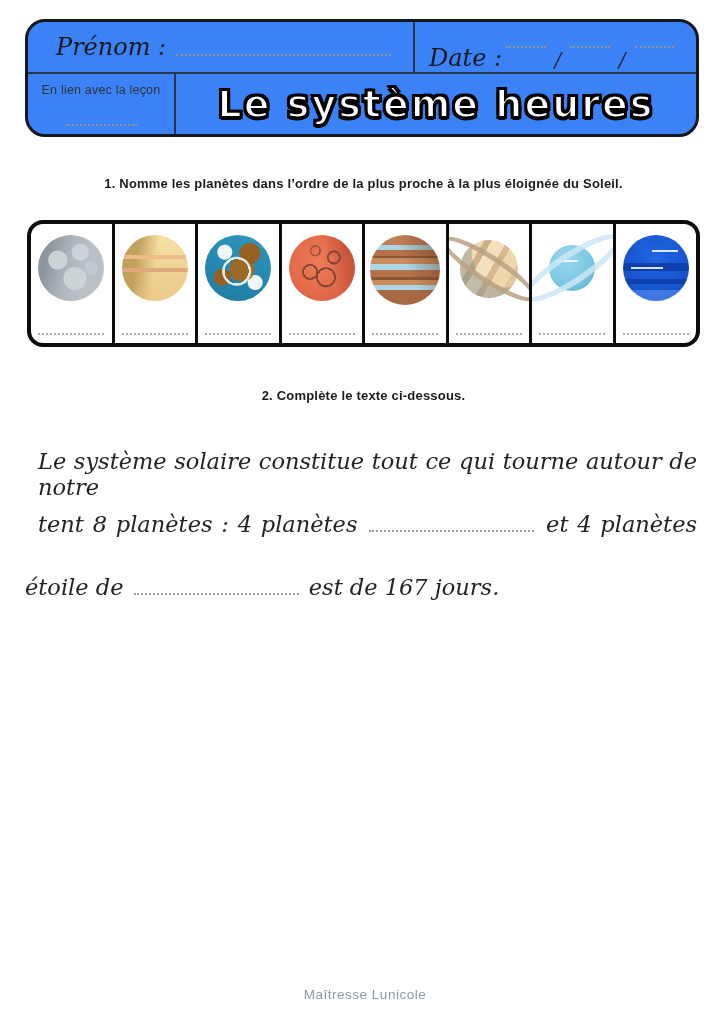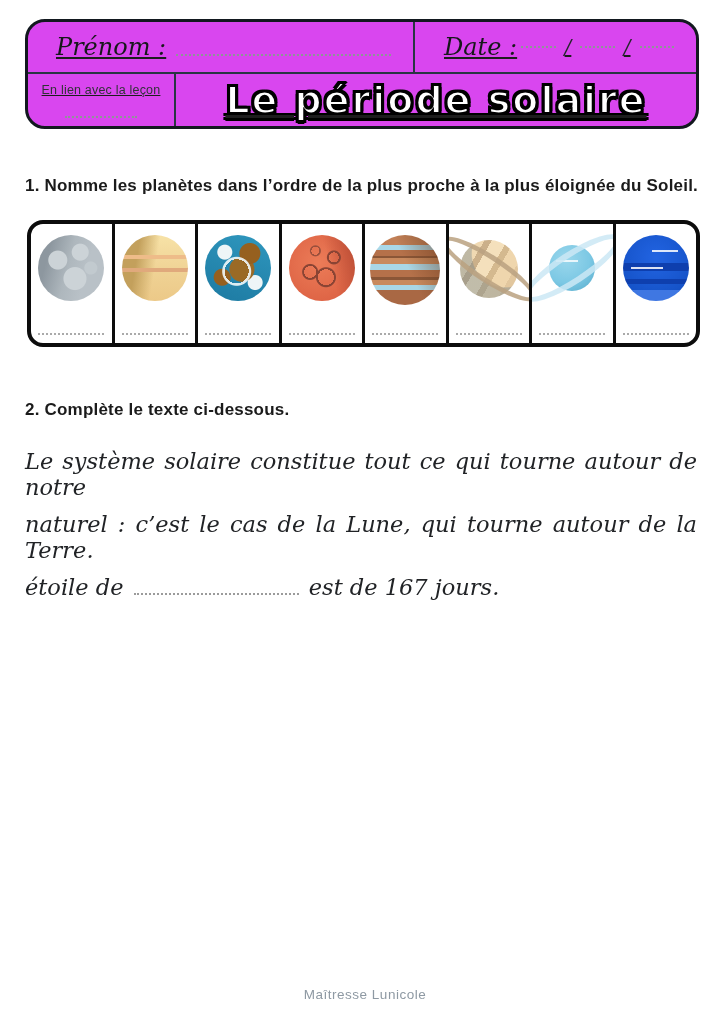--- a/index.html
+++ b/index.html
@@ -12,58 +12,57 @@
     color: #1d1d1d;
   }
   .page { position: absolute; inset: 0; }
 
   
   .header-box {
     position: absolute; left: 25px; top: 19px; right: 23px;
     border: 3px solid #12181f;
     border-radius: 20px;
     overflow: hidden;
-    background: #d946ef;
-    text-decoration: underline;
+    background: #3b82f6;
   }
   .header-row1 {
     display: flex; height: 50px;
     border-bottom: 2px solid #2a3542;
   }
   .cell-prenom {
     flex: 0 0 335px;
     border-right: 2px solid #2a3542;
     display: flex; align-items: center;
     padding: 0 22px 0 28px;
   }
   .cell-date {
     flex: 1;
-    display: flex; align-items: center;
-    padding: 0 18px 0 29px;
+    display: flex; align-items: flex-end;
+    padding: 0 18px 0 14px;
   }
   .script-label {
     font-family: "DejaVu Serif", serif;
     font-style: italic;
     font-size: 24px;
     color: #16181a;
     white-space: nowrap;
   }
   .dotline {
     border-bottom: 2px dotted #8f9398;
     height: 0;
     align-self: center;
     margin-top: 16px;
   }
   .grow { flex: 1 1 auto; margin-left: 10px; }
   .date-seg { flex: 1 1 60px; margin: 0 4px; }
   .slash {
     font-family: "DejaVu Serif", serif; font-style: italic;
     font-size: 20px; color: #23272b; margin: 0 5px;
   }
-  .header-row2 { display: flex; height: 52px; }
+  .header-row2 { display: flex; height: 60px; }
   .cell-lesson {
     flex: 0 0 130px;
     border-right: 2px solid #2a3542;
     display: flex; flex-direction: column;
     align-items: center; justify-content: space-between;
     padding: 9px 8px 8px 8px;
   }
   .lesson-label { font-size: 12.5px; color: #303336; letter-spacing: 0.2px; }
   .lesson-dotline { width: 72px; border-bottom: 2px dotted #8f9398; }
   .cell-title {
@@ -77,25 +76,25 @@
     letter-spacing: 2px;
     color: #ffffff;
     -webkit-text-stroke: 2.2px #000;
     text-shadow: 2px 2px 0 #000, -2px 2px 0 #000, 2px -2px 0 #000, -2px -2px 0 #000, 0 3px 0 #000;
     white-space: nowrap;
   }
 
   
   .question {
     position: absolute; left: 25px; right: 20px;
-    font-size: 17px; font-weight: bold;
-    letter-spacing: 0.2px; color: #1b1b1b;
+    font-size: 13px; font-weight: bold;
+    letter-spacing: 0.2px; color: #1b1b1b; text-align: center;
   }
   .q1 { top: 176px; }
-  .q2 { top: 400px; }
+  .q2 { top: 388px; }
 
   
   .planets-box {
     position: absolute; left: 27px; top: 220px; right: 22px;
     height: 119px;
     border: 4px solid #0c0c0c;
     border-radius: 16px;
     display: flex;
     overflow: hidden;
     background: #fff;
@@ -210,20 +209,21 @@
     font-size: 22.5px;
     color: #212326;
     height: 30px;
     margin-bottom: 33px;
     white-space: nowrap;
   }
   .script-line.justify {
     text-align: justify;
     text-align-last: justify;
     white-space: normal;
+    margin-left: 13px;
   }
   .blank {
     display: inline-block;
     width: 165px;
     height: 0.85em;
     border-bottom: 2px dotted #9b9b9b;
     margin: 0 3px;
   }
 
   
@@ -254,21 +254,21 @@
         <span class="slash">/</span>
         <span class="dotline date-seg"></span>
       </div>
     </div>
     <div class="header-row2">
       <div class="cell-lesson">
         <span class="lesson-label">En lien avec la leçon</span>
         <span class="lesson-dotline"></span>
       </div>
       <div class="cell-title">
-        <span class="bubble-title">Le période solaire</span>
+        <span class="bubble-title">Le système heures</span>
       </div>
     </div>
   </div>
 
   <div class="question q1">
     <span>1.</span>
     <span>Nomme les planètes dans l’ordre de la plus proche à la plus éloignée du Soleil.</span>
   </div>
 
   <div class="planets-box" id="planets-box">
@@ -306,19 +306,19 @@
       </div>
     </div>
 
   <div class="question q2">
     <span>2.</span>
     <span>Complète le texte ci-dessous.</span>
   </div>
 
   <div class="fill-text" id="fill-text">
       <div class="script-line justify"><span>Le système solaire constitue tout ce qui tourne autour de notre</span></div>
-      <div class="script-line justify"><span>naturel : c’est le cas de la Lune, qui tourne autour de la Terre.</span></div>
+      <div class="script-line justify"><span>tent 8 planètes : 4 planètes</span> <span class="blank"></span> <span>et 4 planètes</span></div>
       <div class="script-line"><span>étoile de</span> <span class="blank"></span> <span>est de 167 jours.</span></div>
     </div>
 
   <div class="footer">Maîtresse Lunicole</div>
 
 </div>
 
 </body></html>

